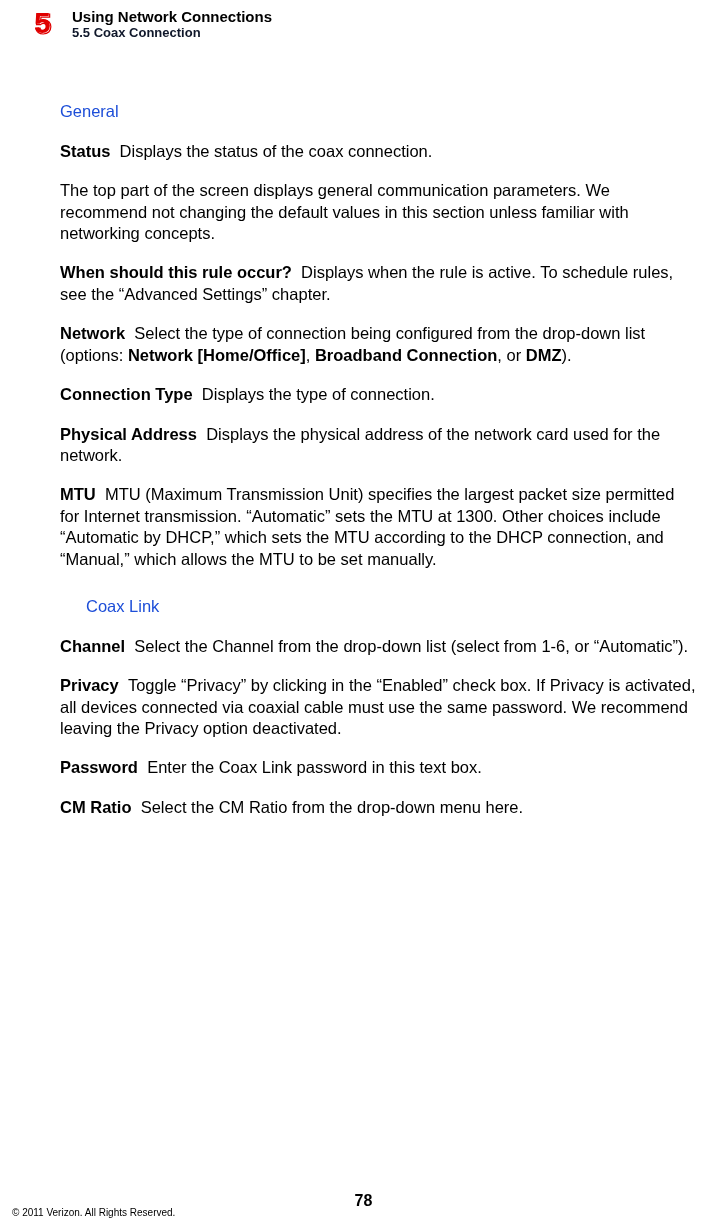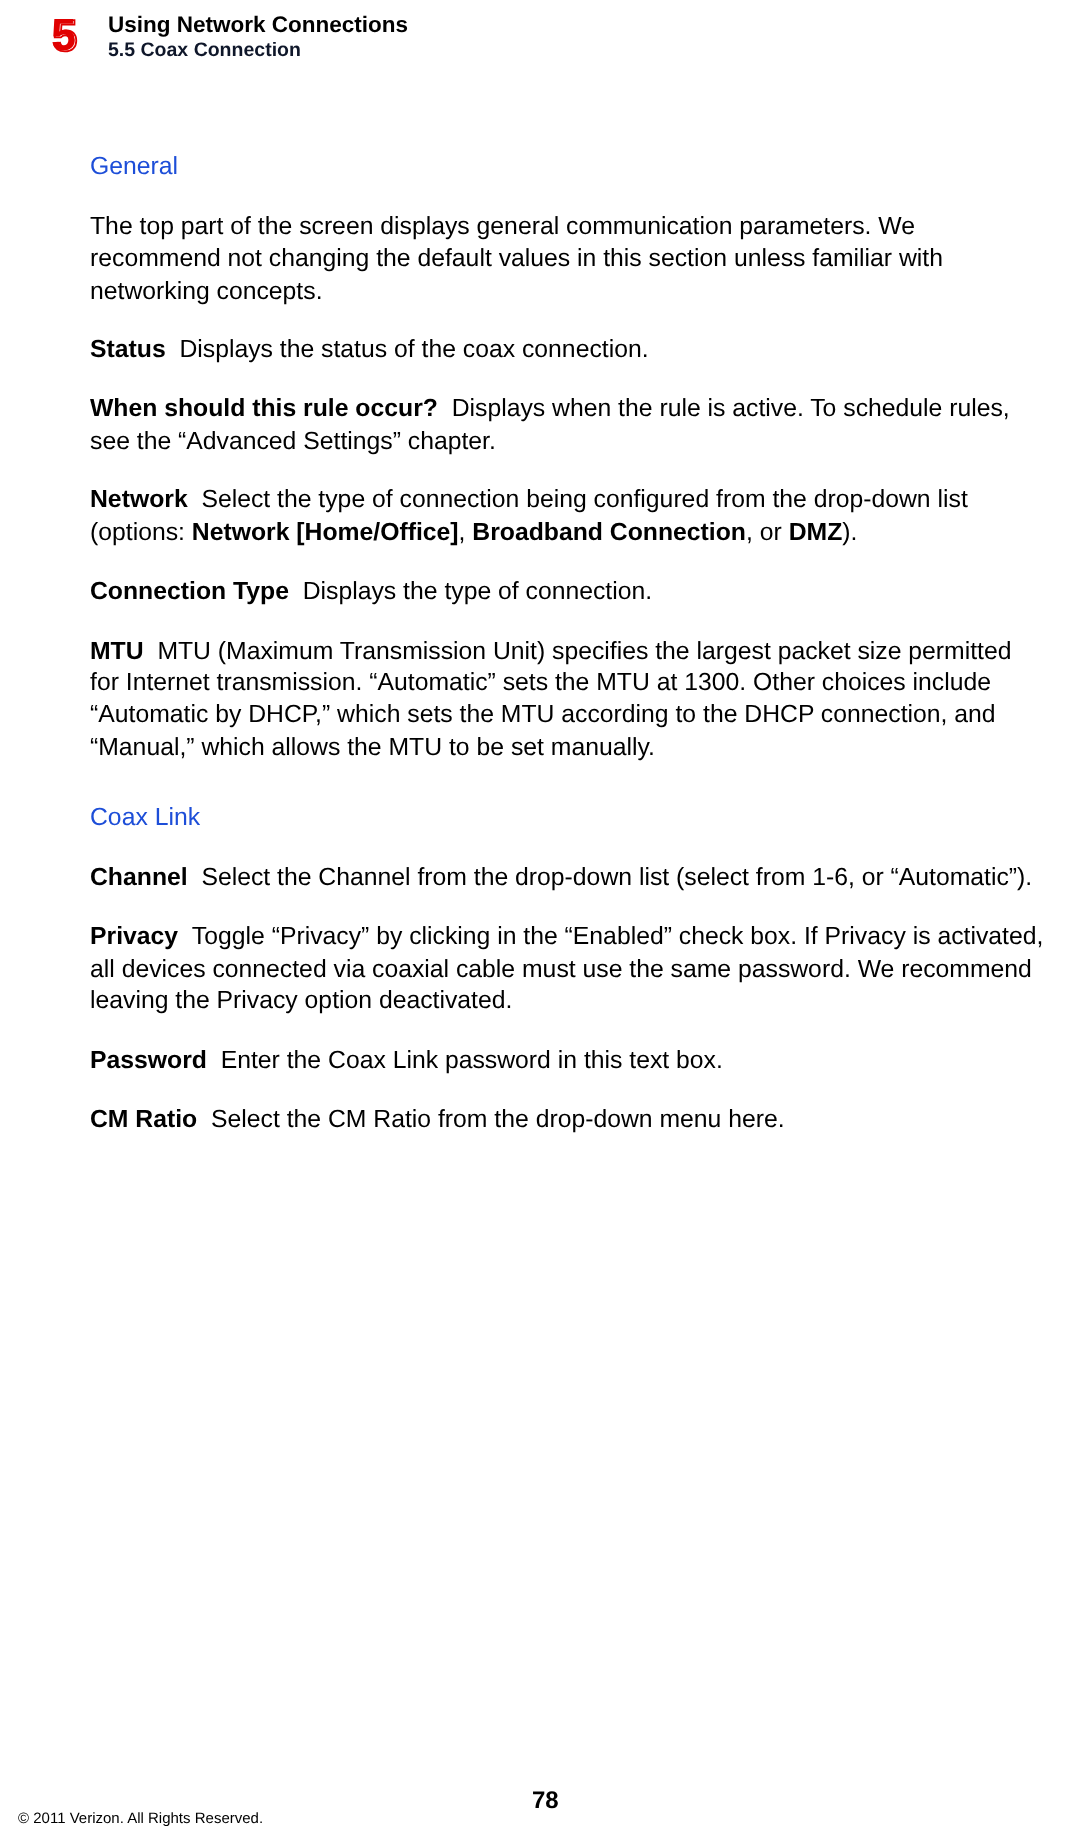--- a/index.html
+++ b/index.html
@@ -47,21 +47,21 @@
       color: #000;
     }
     .section-heading {
       color: #1d4ed8;
       font-weight: 400;
       margin-bottom: 18px;
       font-size: 16.5px;
     }
     .para { margin-bottom: 18px; }
     .bold { font-weight: 700; }
-    .section-gap { margin-top: 26px; }
+    .section-gap { margin-top: 26px; margin-left: 26px; }
     .page-number {
       position: absolute;
       bottom: 20px;
       left: 0;
       width: 100%;
       text-align: center;
       font-weight: 700;
       font-size: 16px;
     }
     .copyright {
@@ -85,38 +85,41 @@
   <div class="header-titles">
     <div class="chapter-title">Using Network Connections</div>
     <div class="section-number">5.5  Coax Connection</div>
   </div>
 </div>
 
 <div class="content">
 
   <div class="section-heading">General</div>
 
-  <div class="para">The top part of the screen displays general communication parameters. We recommend not changing the default values in this section unless familiar with networking concepts.</div>
-
   <div class="para">
     <span class="bold">Status</span>&nbsp;&nbsp;<span>Displays the status of the coax connection.</span>
   </div>
+
+  <div class="para">The top part of the screen displays general communication parameters. We recommend not changing the default values in this section unless familiar with networking concepts.</div>
 
   <div class="para">
     <span class="bold">When should this rule occur?</span>&nbsp;&nbsp;<span>Displays when the rule is active. To schedule rules, see the “Advanced Settings” chapter.</span>
   </div>
 
   <div class="para">
     <span class="bold">Network</span>&nbsp;&nbsp;<span>Select the type of connection being configured from the drop-down list (options: </span><span class="bold">Network [Home/Office]</span><span>, </span><span class="bold">Broadband Connection</span><span>, or </span><span class="bold">DMZ</span><span>).</span>
   </div>
 
   <div class="para">
     <span class="bold">Connection Type</span>&nbsp;&nbsp;<span>Displays the type of connection.</span>
   </div>
 
+  <div class="para">
+    <span class="bold">Physical Address</span>&nbsp;&nbsp;<span>Displays the physical address of the network card used for the network.</span>
+  </div>
 
   <div class="para">
     <span class="bold">MTU</span>&nbsp;&nbsp;<span>MTU (Maximum Transmission Unit) specifies the largest packet size permitted for Internet transmission. “Automatic” sets the MTU at 1300. Other choices include “Automatic by DHCP,” which sets the MTU according to the DHCP connection, and “Manual,” which allows the MTU to be set manually.</span>
   </div>
 
   <div class="section-heading section-gap">Coax Link</div>
 
 
   <div class="para">
     <span class="bold">Channel</span>&nbsp;&nbsp;<span>Select the Channel from the drop-down list (select from 1-6,  or “Automatic”).</span>

